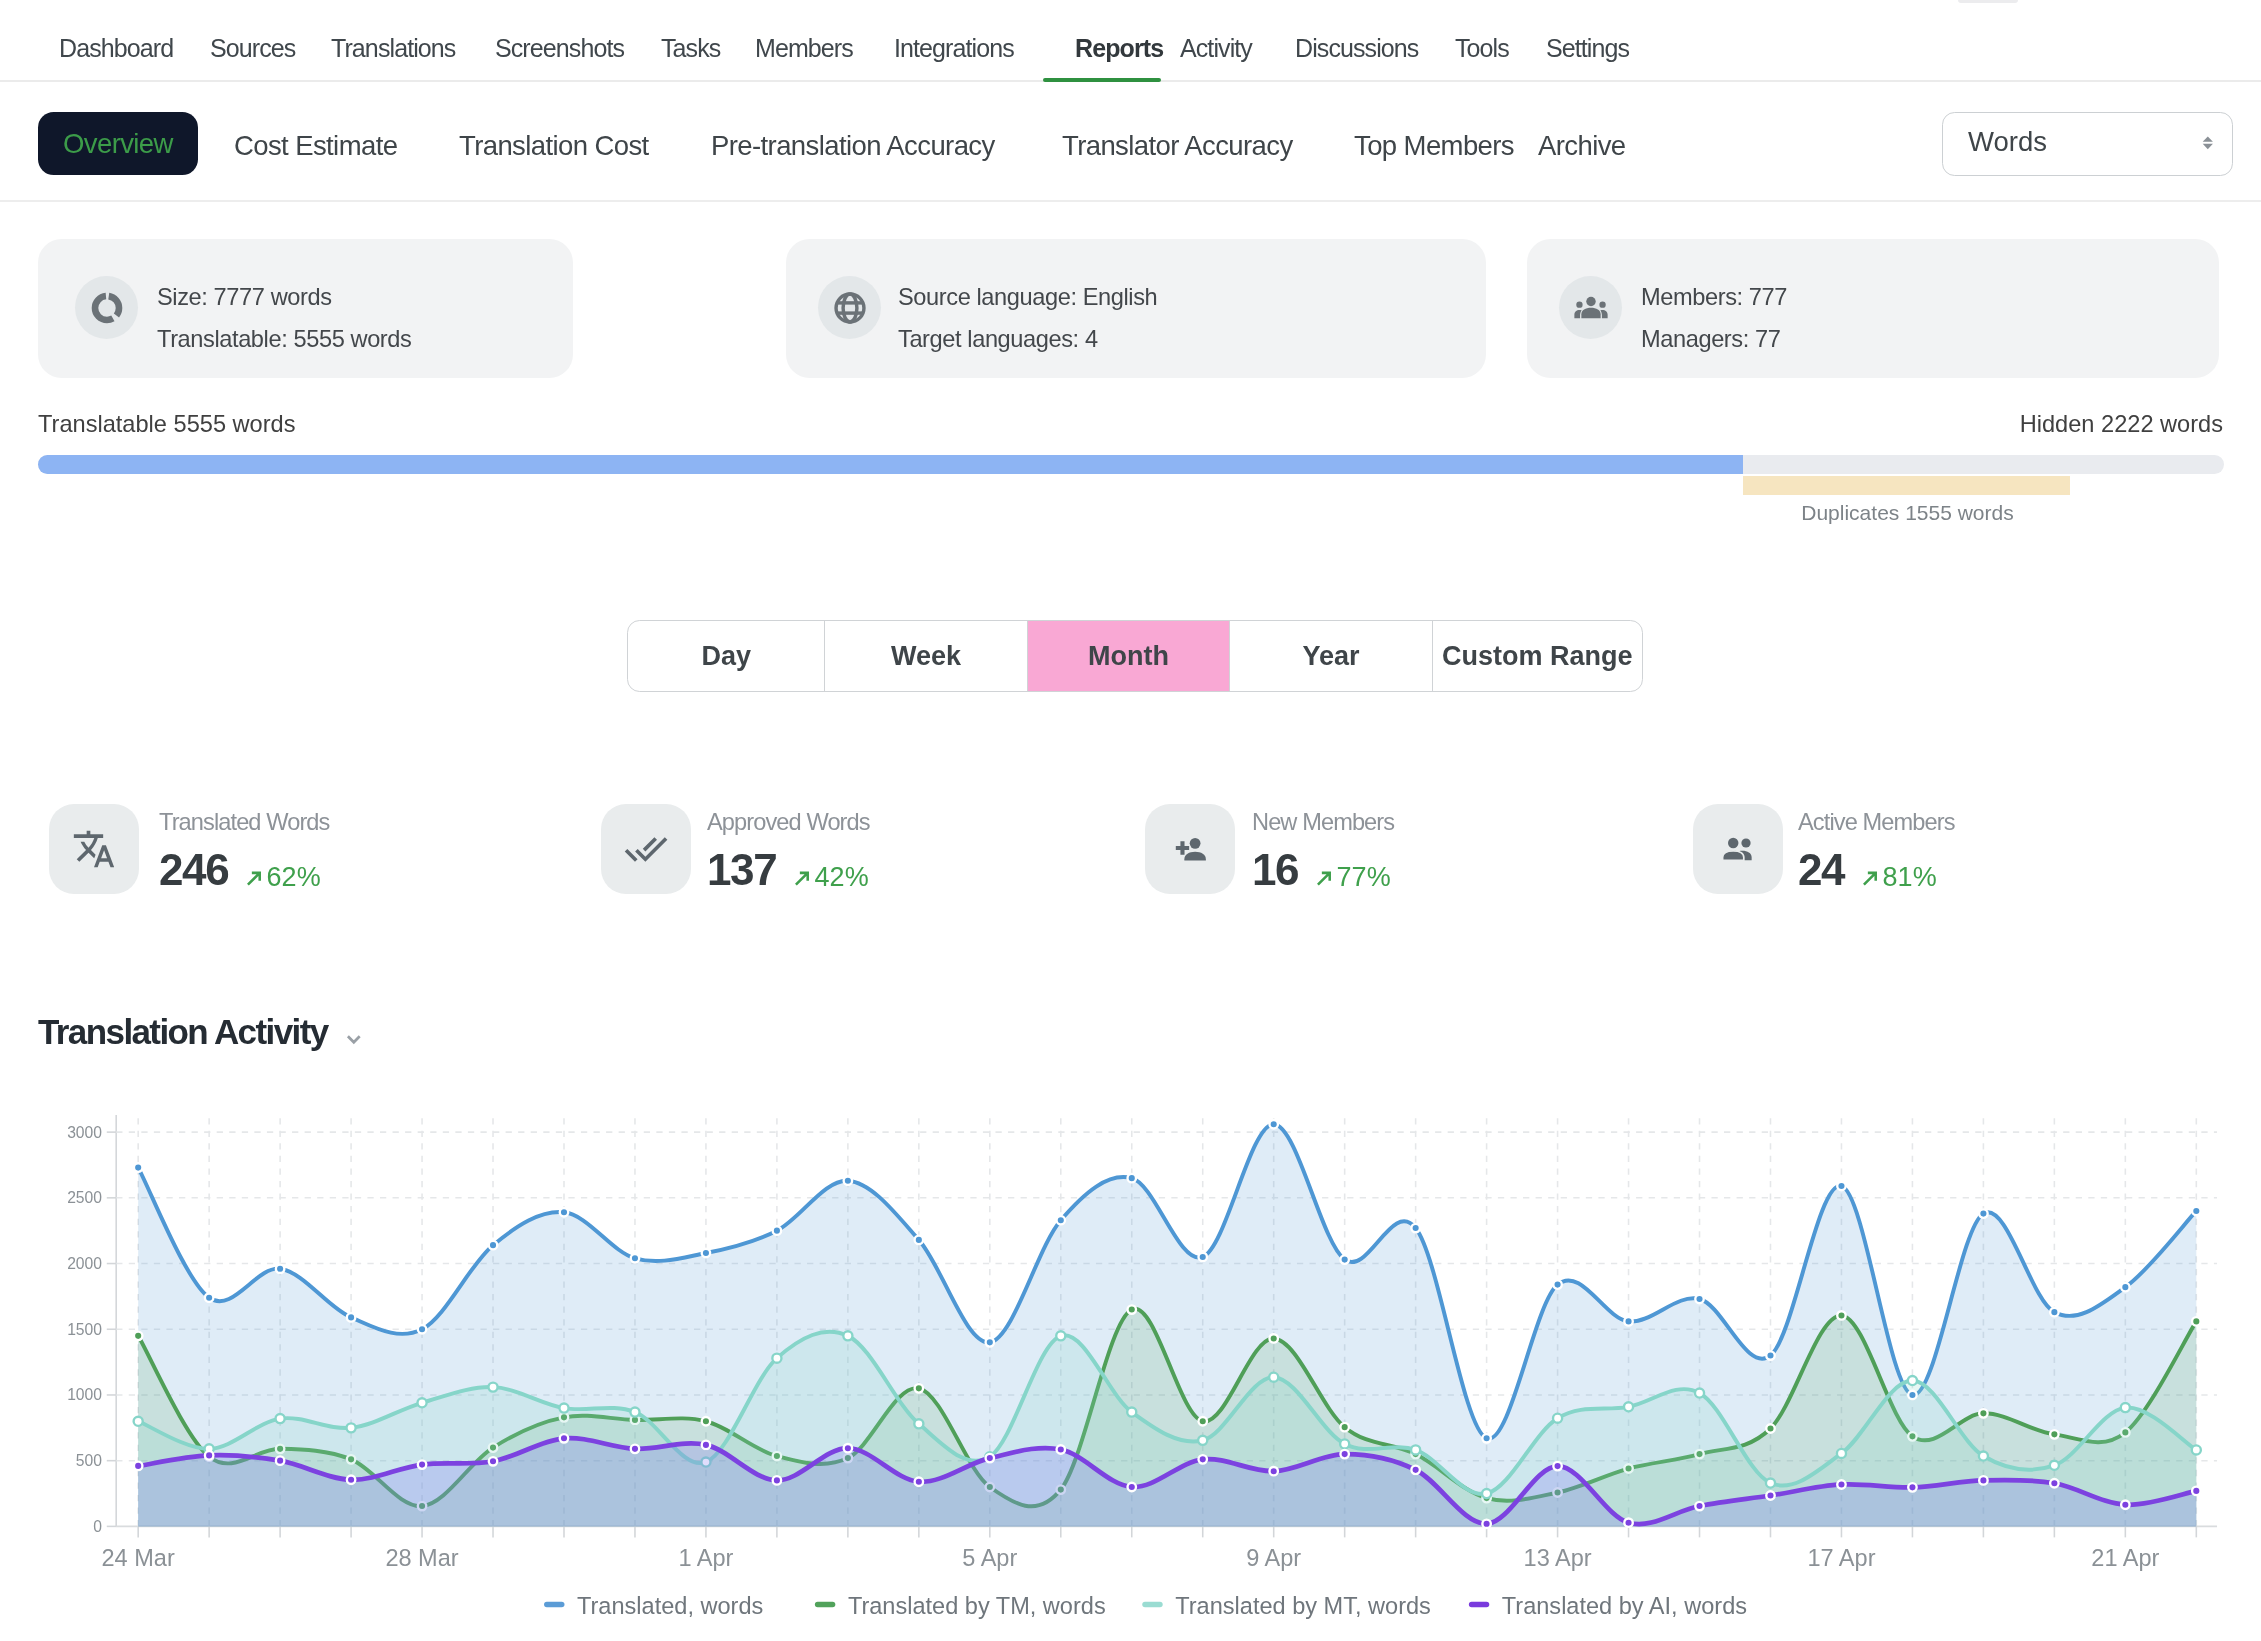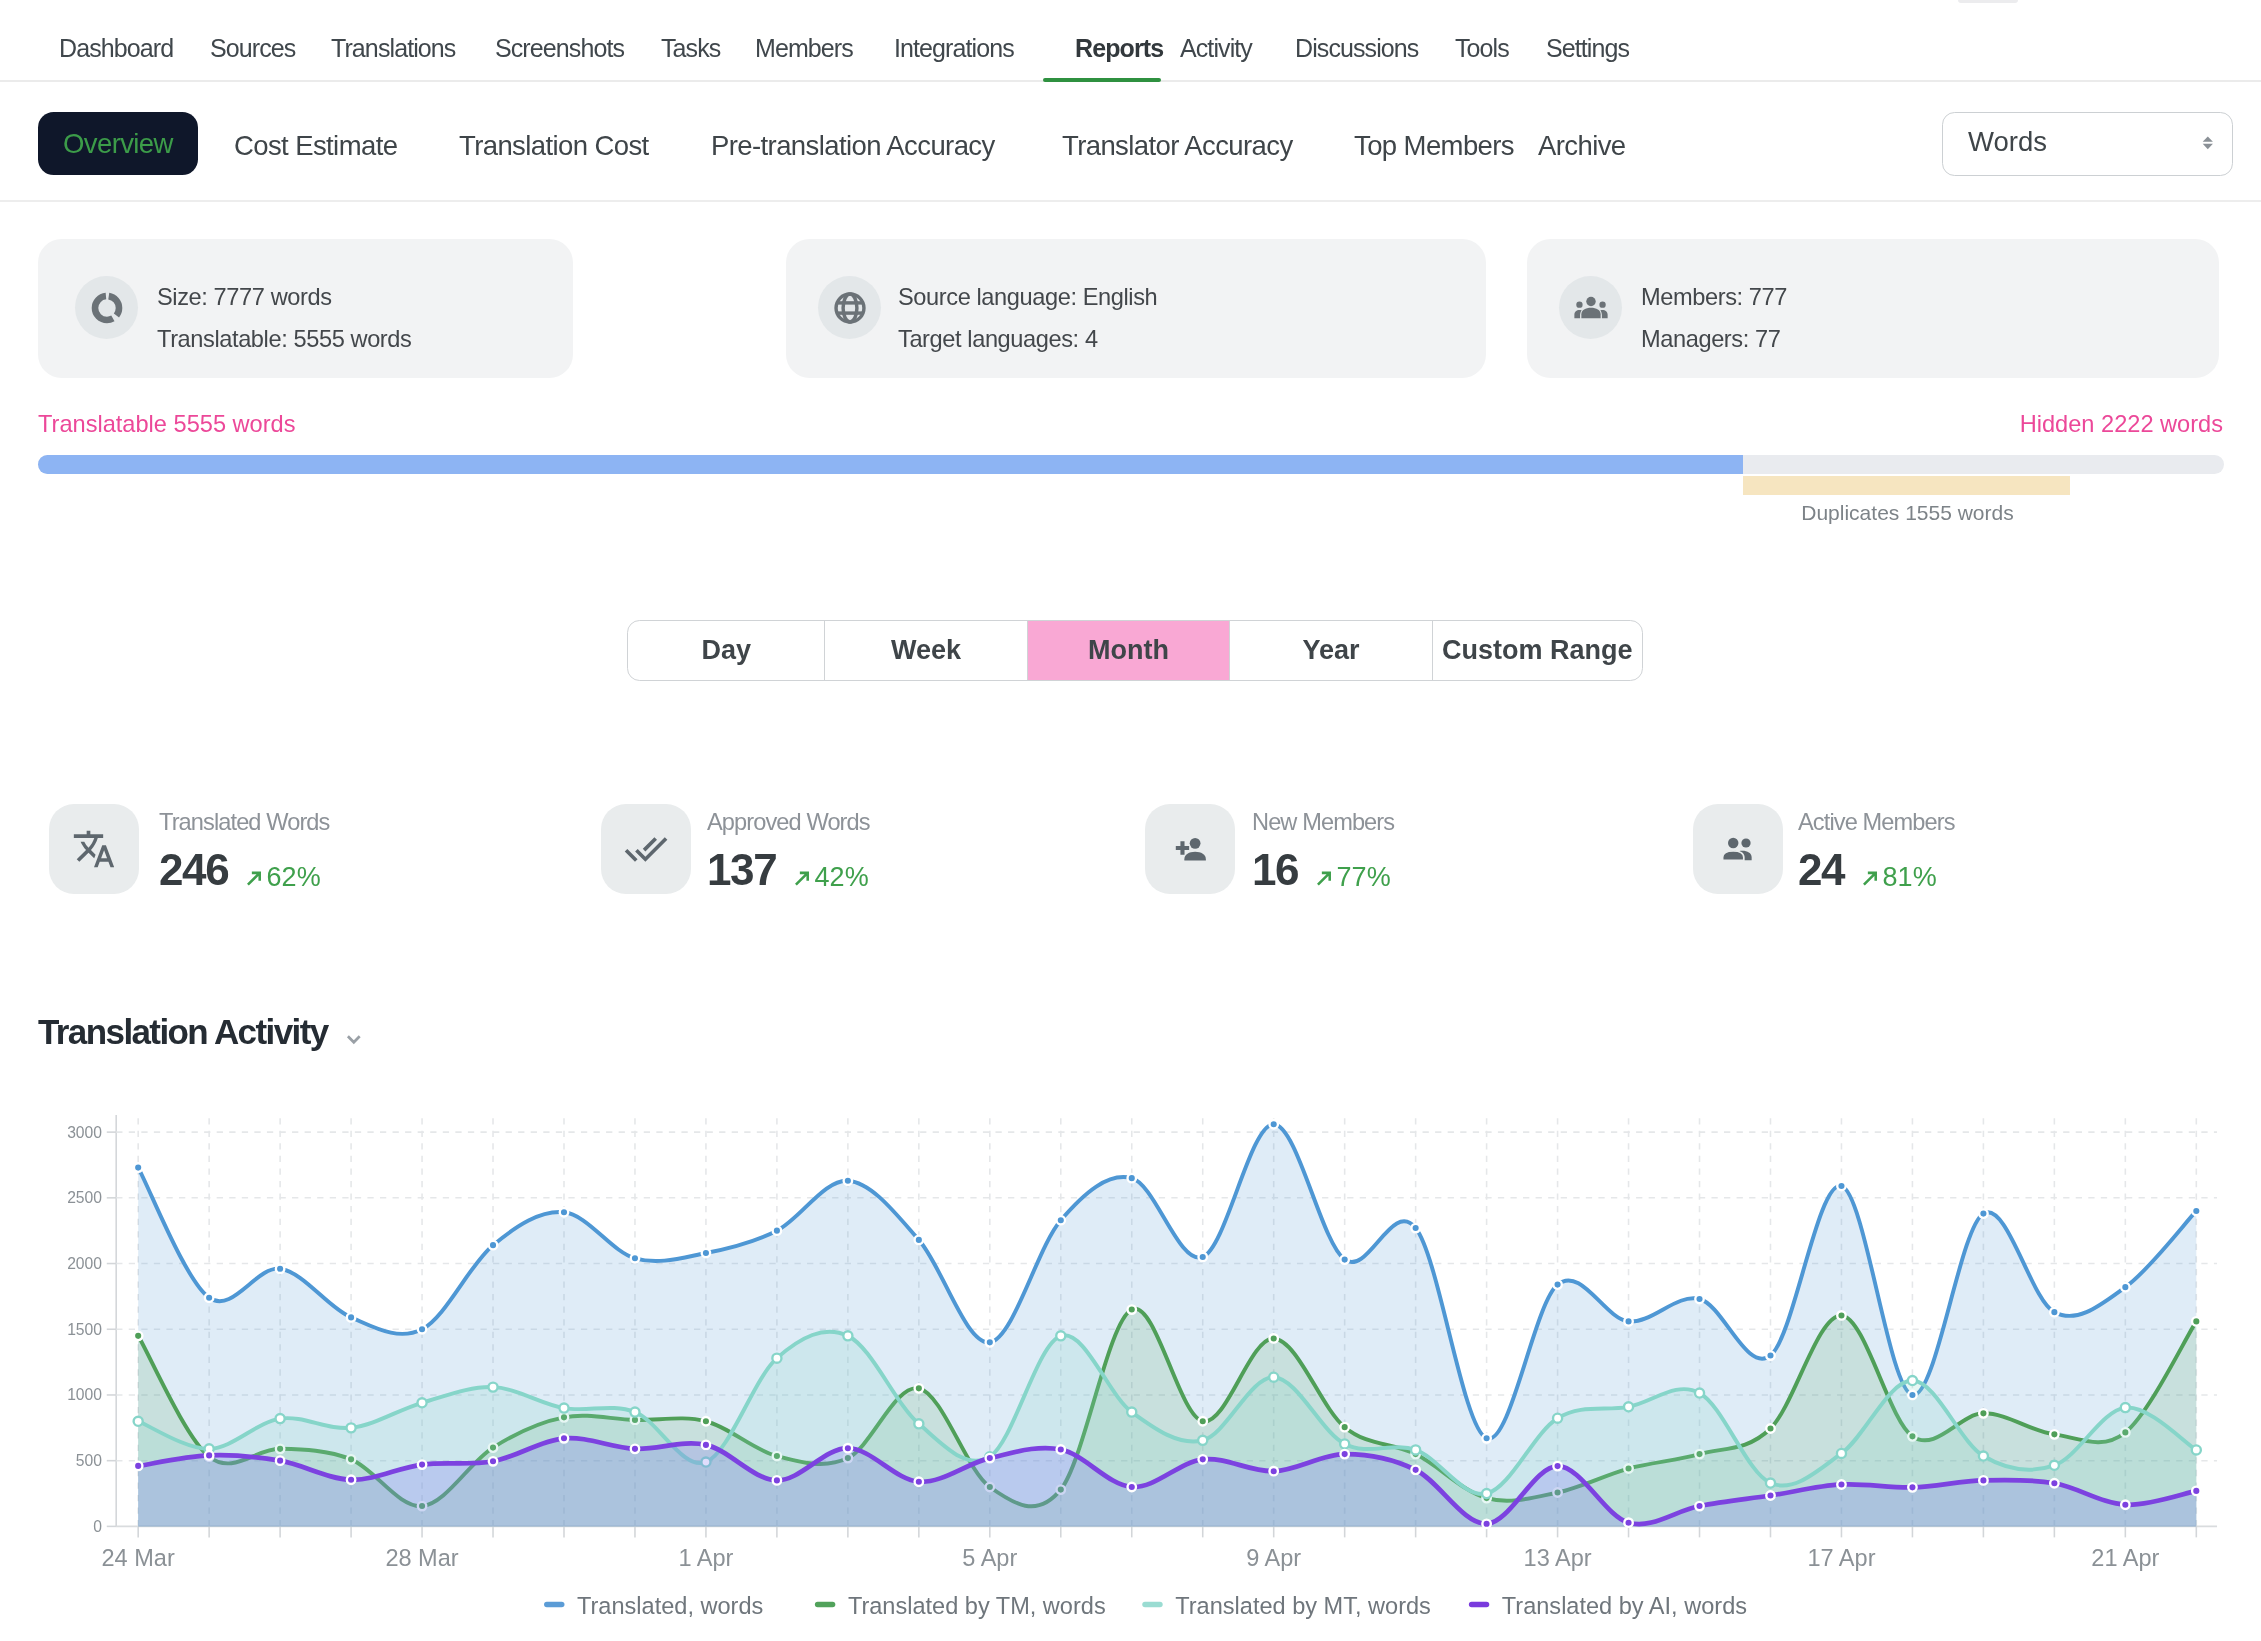--- a/index.html
+++ b/index.html
@@ -11,26 +11,26 @@
 .tab { position:absolute; top:130px; font-size:27.5px; letter-spacing:-0.6px; color:#3f4549; white-space:nowrap; }
 .tab.pill { background:#0f172a; color:#3c9c49; border-radius:15.7px; padding:15.7px 25px; top:112px; }
 #tabline { position:absolute; left:0; top:200px; width:2261px; height:1.6px; background:#ededed; }
 #wordsel { position:absolute; left:1942px; top:112px; width:291px; height:64px; border:1.6px solid #ccd0d3;
   border-radius:12.6px; font-size:27.5px; color:#3f4549; line-height:57px; padding-left:25px; }
 #wordsel svg { position:absolute; right:12.6px; top:18px; }
 .infocard { position:absolute; top:239px; height:139px; background:#f2f3f4; border-radius:23.6px; }
 .iconcircle { position:absolute; top:276px; width:63px; height:63px; border-radius:50%;
   background:#e3e7e9; display:flex; align-items:center; justify-content:center; }
 .infotext { position:absolute; top:276px; font-size:23.6px; letter-spacing:-0.4px; color:#43474b; line-height:42px; white-space:nowrap; }
-.plabel { position:absolute; top:411px; font-size:23.6px; color:#ec4899; white-space:nowrap; }
+.plabel { position:absolute; top:411px; font-size:23.6px; color:#404040; white-space:nowrap; }
 #pbar { position:absolute; left:38px; top:455px; width:2186px; height:19px; border-radius:9.4px; background:#e9ebef; }
 #pblue { position:absolute; left:0; top:0; width:1705px; height:19px; border-radius:9.4px 0 0 9.4px; background:#8db4f3; }
 #pdup { position:absolute; left:1743px; top:476px; width:327px; height:19px; background:#f6e5c0; }
 #duplab { position:absolute; left:1738px; top:501px; width:339px; text-align:center; font-size:21px; color:#7d8388; }
-#seg { position:absolute; left:627px; top:620px; width:1016px; height:61px; border:1.6px solid #d0d3d6;
+#seg { position:absolute; left:627px; top:620px; width:1016px; height:72px; border:1.6px solid #d0d3d6;
   border-radius:12.6px; display:flex; overflow:hidden; }
 .segc { border-right:1.6px solid #d0d3d6; display:flex; align-items:center; justify-content:center;
   font-size:27px; font-weight:700; color:#3f4549; }
 .statico { position:absolute; top:804px; width:90px; height:90px; border-radius:25px; background:#e9eced;
   display:flex; align-items:center; justify-content:center; }
 .statlab { position:absolute; top:809px; font-size:23.6px; letter-spacing:-0.9px; color:#8d9298; white-space:nowrap; }
 .statnum { position:absolute; top:845px; font-size:44px; font-weight:700; letter-spacing:-1.4px; color:#363c40; white-space:nowrap; }
 .statpct { position:absolute; top:862px; font-size:27px; color:#3fa04c; white-space:nowrap; }
 #title { position:absolute; left:38px; top:1012px; font-size:35px; font-weight:700; color:#252c33;
   letter-spacing:-1.6px; }

